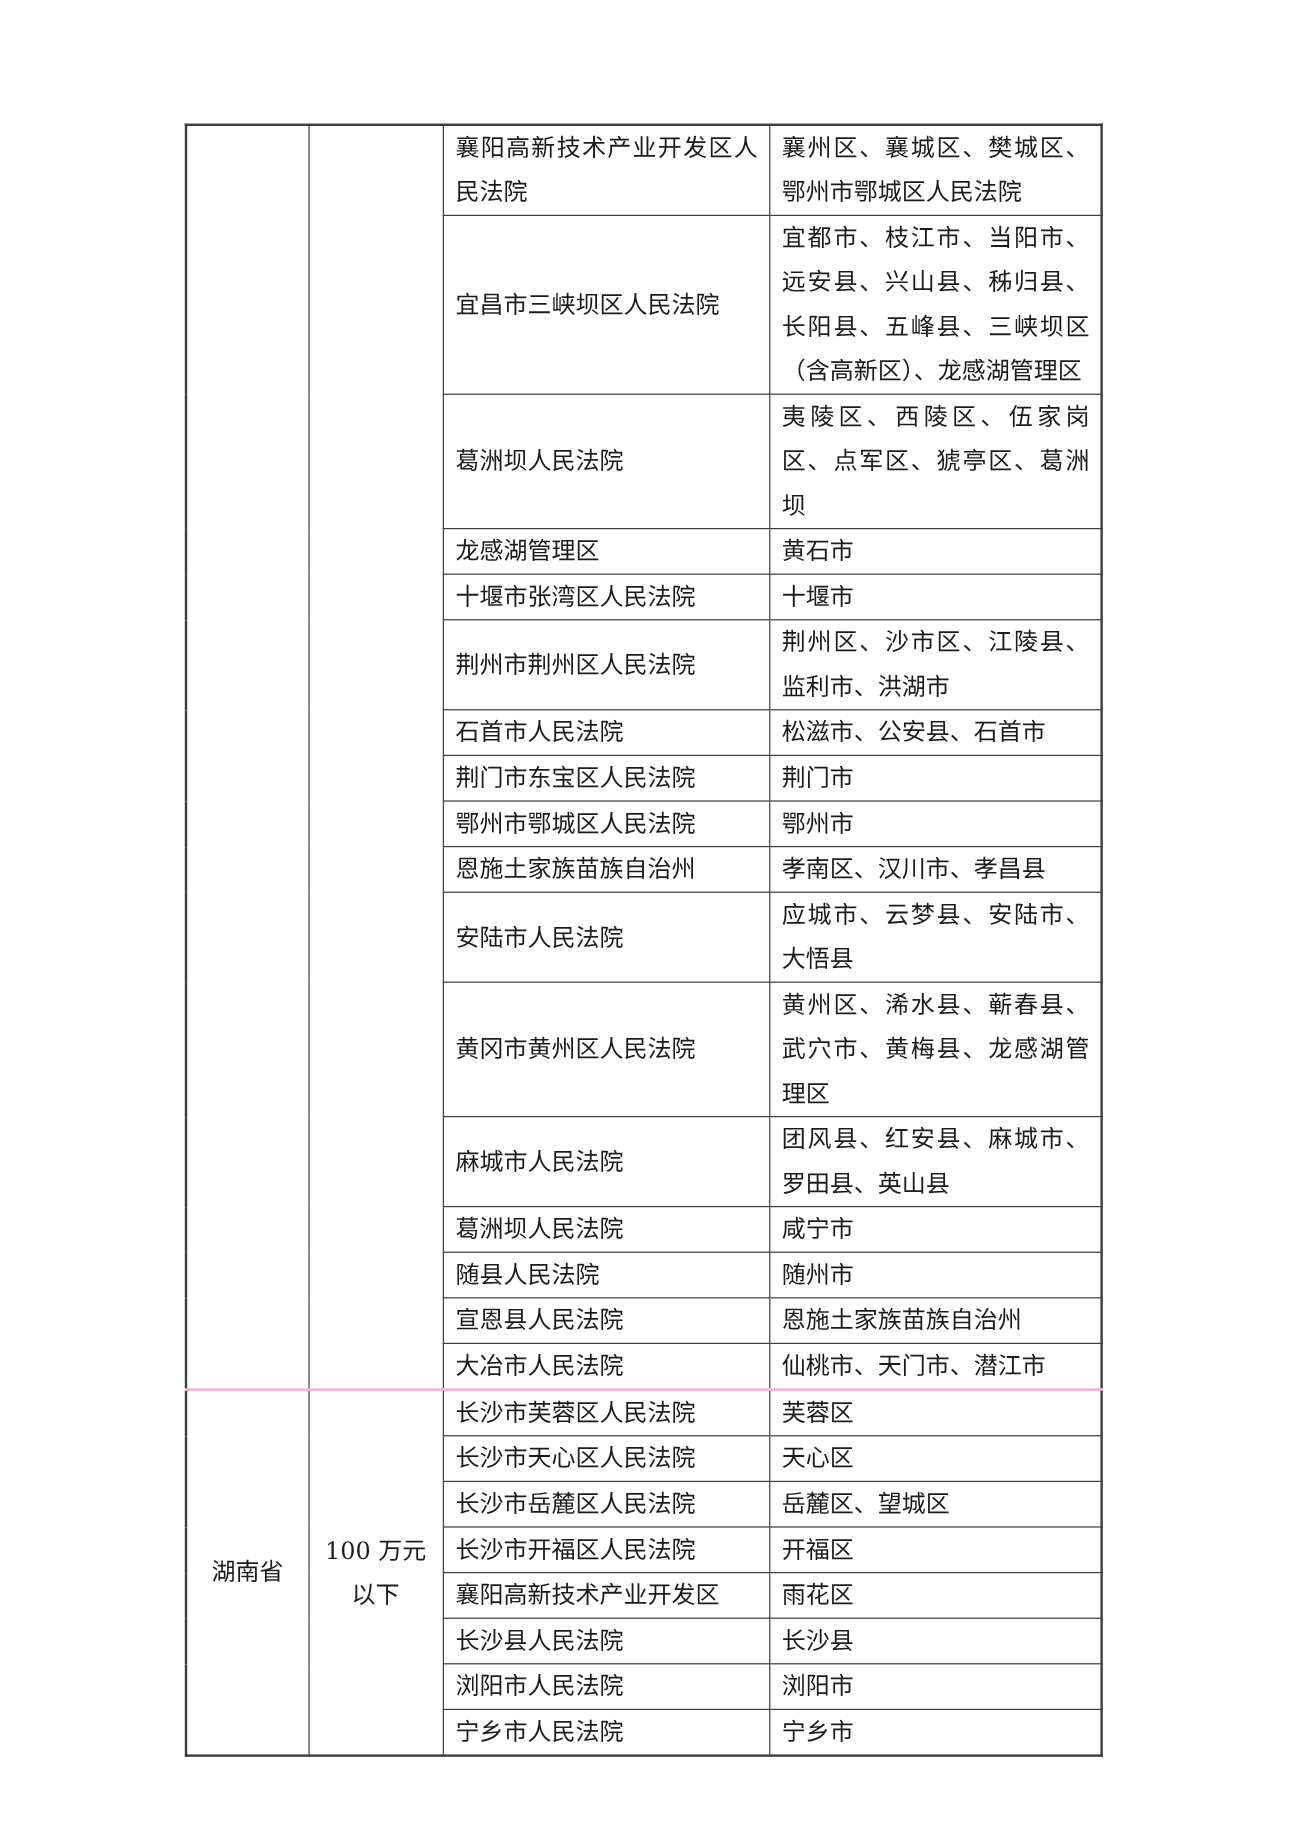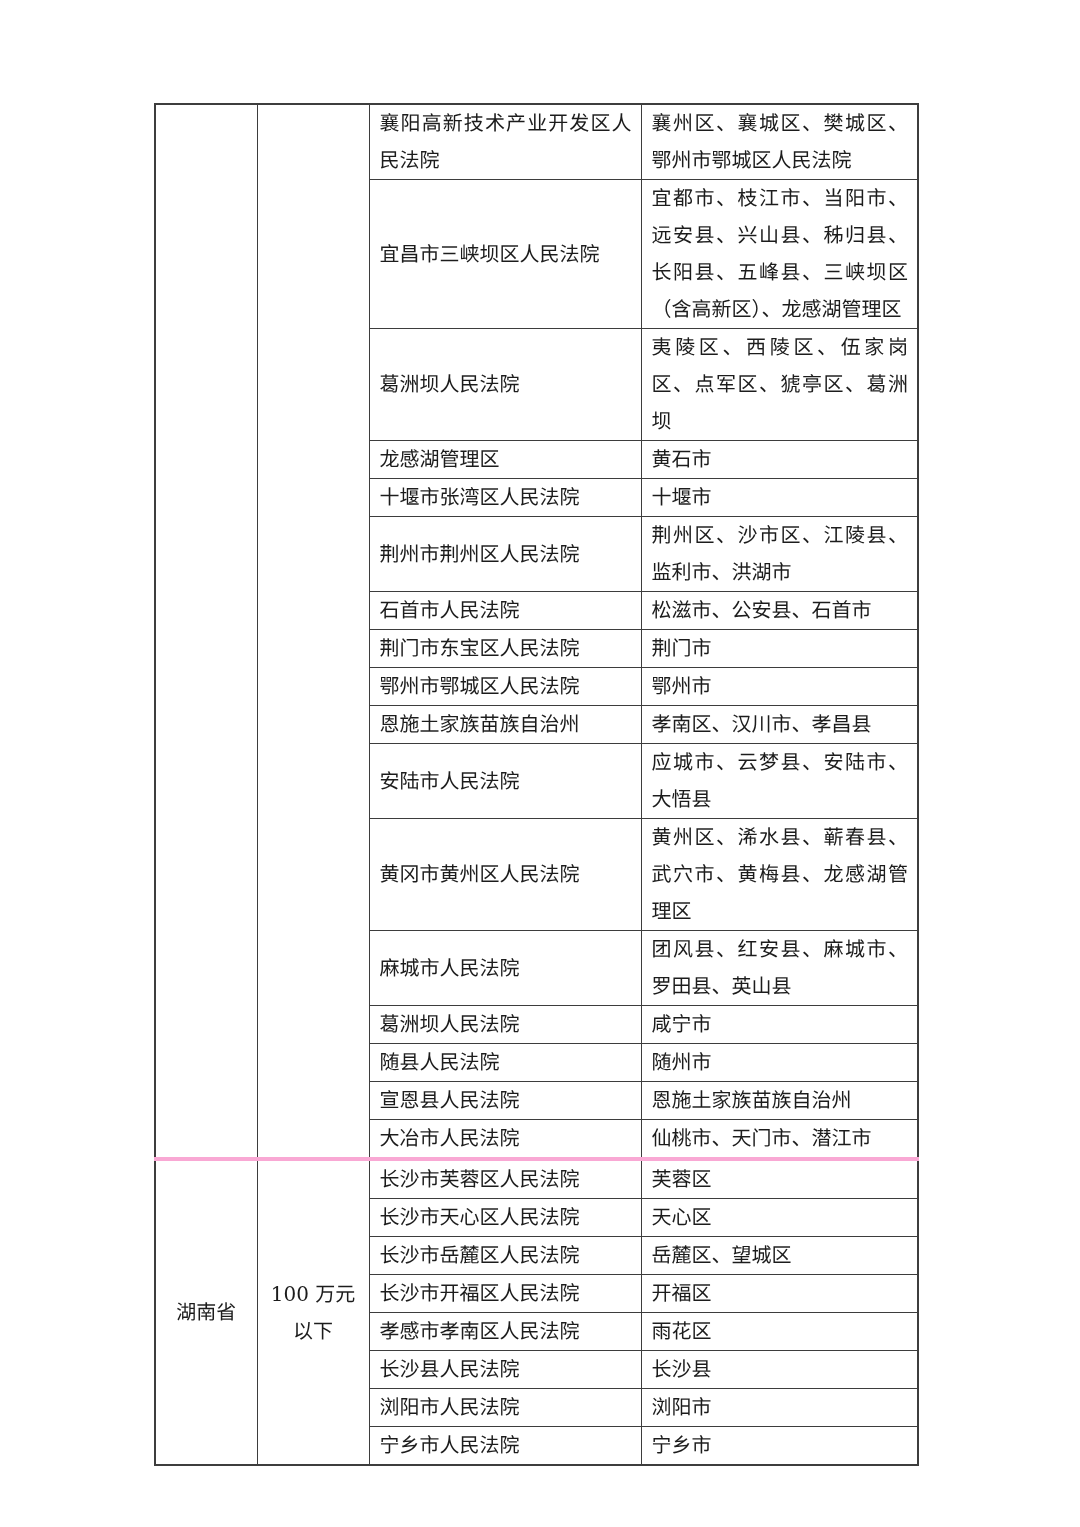--- a/index.html
+++ b/index.html
@@ -39,21 +39,21 @@
   }
   .doc-table td.province-cell,
   .doc-table td.amount-cell {
     text-align: center;
   }
   .amount-line { display: block; line-height: 37px; text-align: center; }
   tr.h1 { height: 37px; }
   tr.h2 { height: 74px; }
   tr.h3 { height: 110px; }
   tr.h4 { height: 148px; }
-  tr.section-start td { border-top: 4px solid #f9a8d4; }
+  tr.section-start td { border-top: 2px solid #f9a8d4; }
 </style>
 </head>
 <body>
 
 <div class="page">
   <table class="doc-table">
     <colgroup>
       <col style="width:102px">
       <col style="width:112px">
       <col style="width:272px">
@@ -147,21 +147,21 @@
       </tr>
       <tr class="h1">
         <td class="court-cell">长沙市岳麓区人民法院</td>
         <td class="jur-cell">岳麓区、望城区</td>
       </tr>
       <tr class="h1">
         <td class="court-cell">长沙市开福区人民法院</td>
         <td class="jur-cell">开福区</td>
       </tr>
       <tr class="h1">
-        <td class="court-cell">孝感市孝南区人民法院</td>
+        <td class="court-cell">襄阳高新技术产业开发区</td>
         <td class="jur-cell">雨花区</td>
       </tr>
       <tr class="h1">
         <td class="court-cell">长沙县人民法院</td>
         <td class="jur-cell">长沙县</td>
       </tr>
       <tr class="h1">
         <td class="court-cell">浏阳市人民法院</td>
         <td class="jur-cell">浏阳市</td>
       </tr>

